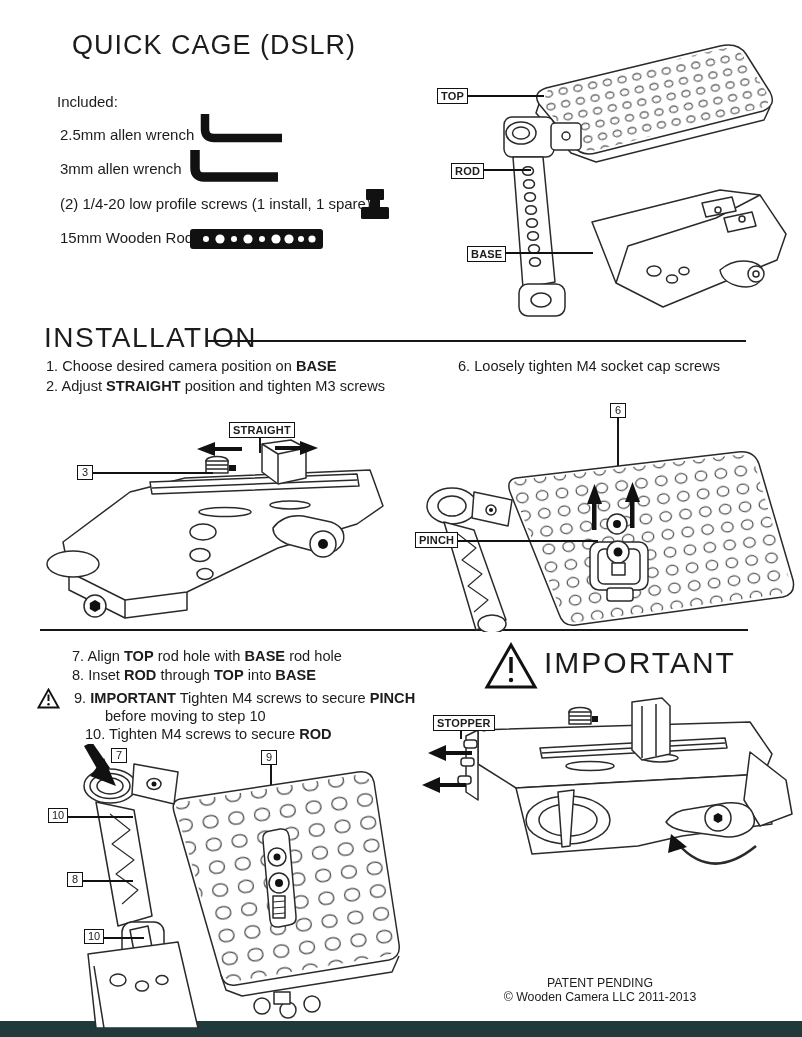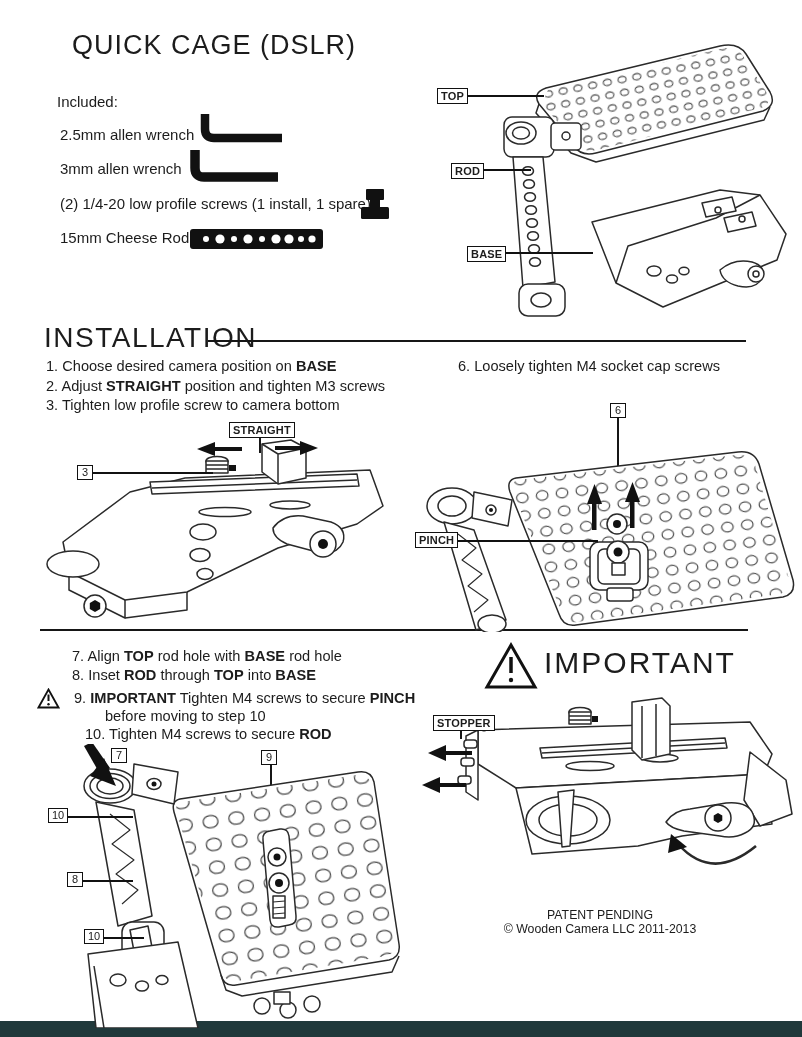--- a/index.html
+++ b/index.html
@@ -18,38 +18,38 @@
   .steps{position:absolute;font-size:14.6px;line-height:19.6px;white-space:nowrap;}
   .stepline{position:absolute;font-size:14.6px;line-height:18px;white-space:nowrap;margin-left:12px;}
   b{font-weight:700;}
   .dlabel{position:absolute;border:1.7px solid #111;background:#fff;font-size:11px;line-height:12px;
           font-weight:700;padding:1px 3px;letter-spacing:0.2px;z-index:4;white-space:nowrap;}
   .callout{position:absolute;border:1.5px solid #111;background:#fff;font-size:11px;line-height:13px;
            padding:0 3px;min-width:8px;text-align:center;z-index:4;}
   .leader{position:absolute;height:1.5px;background:#111;z-index:3;}
   .note{position:absolute;left:430px;top:897px;width:340px;text-align:center;
         font-size:14.6px;line-height:18.6px;}
-  .footer-txt{position:absolute;left:430px;top:908px;width:340px;text-align:center;
+  .footer-txt{position:absolute;left:430px;top:976px;width:340px;text-align:center;
         font-size:12.3px;line-height:14px;}
   .footer-bar{position:absolute;left:0;top:1021px;width:802px;height:16px;background:#20393b;}
   svg{display:block;}
   .diag{position:absolute;z-index:1;}
 </style>
 </head>
 <body>
 
 <div class="page">
 
   <div class="title">QUICK CAGE (DSLR)</div>
   <div class="inc-head">Included:</div>
 
   <span class="inc-label" style="left:60px;top:126px">2.5mm allen wrench</span>
   <span class="inc-label" style="left:60px;top:160px">3mm allen wrench</span>
   <span class="inc-label" style="left:60px;top:195px">(2) 1/4-20 low profile screws (1 install, 1 spare)</span>
-  <span class="inc-label" style="left:60px;top:229px">15mm Cheese Rod</span>
+  <span class="inc-label" style="left:60px;top:229px">15mm Wooden Rod</span>
 
   <svg class="icon-abs" style="left:198px;top:113px" width="88" height="33" viewBox="0 0 88 33">
     <path d="M7,1 L7,16 Q7,25 16,25 L84,25" stroke="#111" stroke-width="8.5" fill="none"></path>
   </svg>
   <svg class="icon-abs" style="left:188px;top:148px" width="94" height="38" viewBox="0 0 94 38">
     <path d="M7,2 L7,20 Q7,29 16,29 L90,29" stroke="#111" stroke-width="9.5" fill="none"></path>
   </svg>
   <svg class="icon-abs" style="left:359px;top:188px" width="32" height="34" viewBox="0 0 32 34">
     <rect x="7" y="1" width="18" height="11" rx="1" fill="#111"></rect>
     <rect x="11" y="12" width="10" height="7" fill="#111"></rect>
@@ -120,21 +120,20 @@
   <div class="leader" style="left:464px;top:95px;width:80px"></div>
   <div class="leader" style="left:479px;top:169px;width:52px"></div>
   <div class="leader" style="left:499px;top:252px;width:94px"></div>
 
   <div class="h2 install-h">INSTALLATION</div>
   <div class="rule" style="left:208px;top:340px;width:538px"></div>
 
   <div class="steps" style="left:46px;top:357px">
     <div><span>1. Choose desired camera position on </span><b>BASE</b><span></span></div>
     <div><span>2. Adjust </span><b>STRAIGHT</b><span> position and tighten M3 screws</span></div>
-    <div><span>3. Tighten low profile screw to camera bottom</span><b></b><span></span></div>
   </div>
   <div class="steps" style="left:458px;top:357px">
     <div><span>6. Loosely tighten M4 socket cap screws</span><b></b><span></span></div>
   </div>
 
   <svg class="diag" style="left:35px;top:416px" width="375" height="214" viewBox="0 0 375 214" stroke="#2a2a2a" stroke-width="1.5" fill="none" stroke-linejoin="round">
     <g>
       <path d="M28,126 L95,76 L150,62 L335,54 L348,90 L322,108 L243,132 L152,176 L90,184 L34,156 Z" fill="#fff"></path>
       <path d="M34,156 L34,174 L90,202 L90,184"></path>
       <path d="M90,202 L152,194 L152,176"></path>

